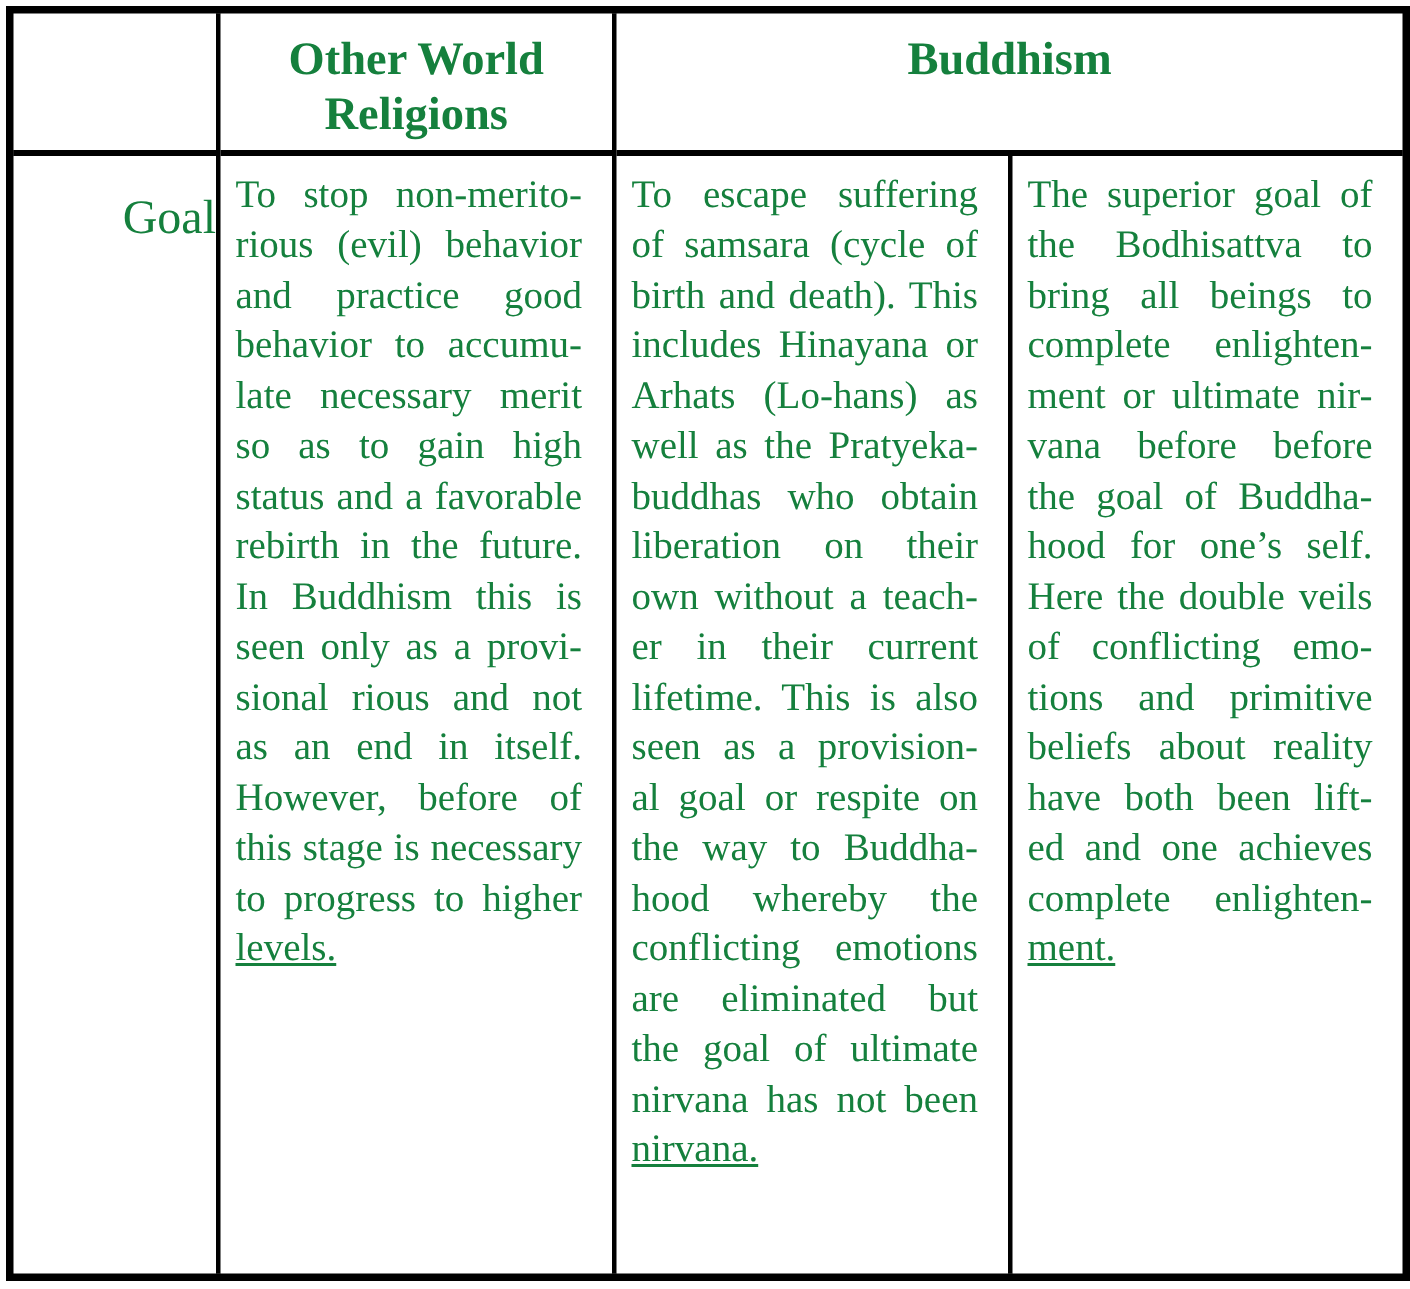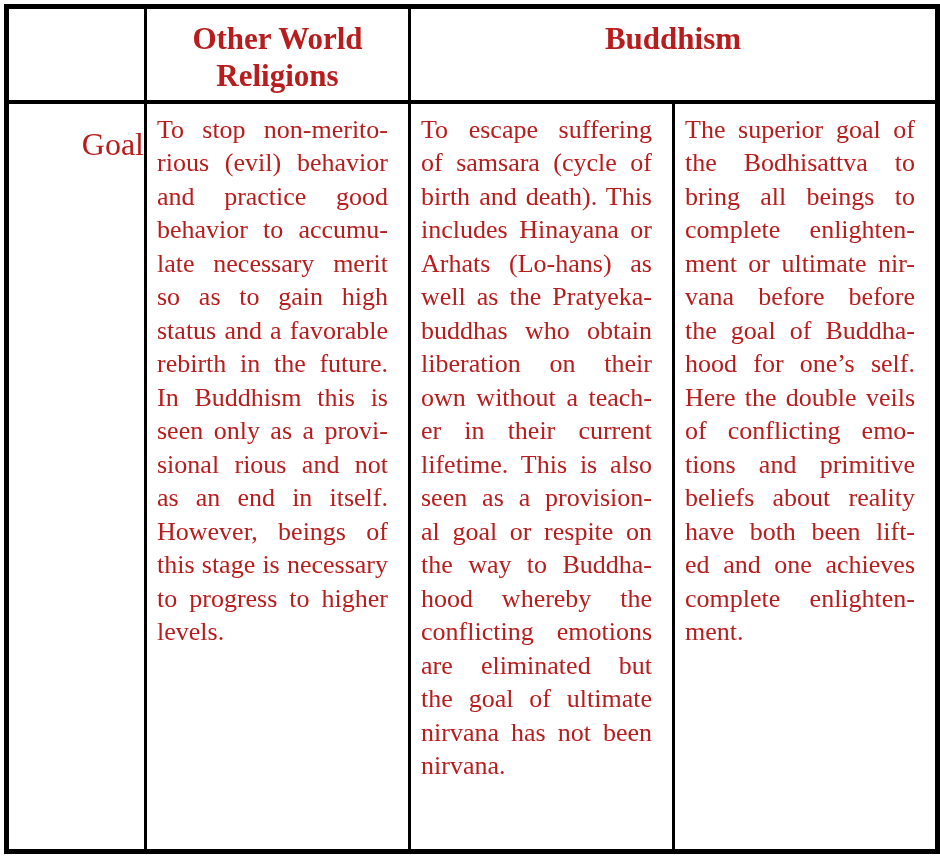--- a/index.html
+++ b/index.html
@@ -1,20 +1,20 @@
 <!DOCTYPE html>
 <html><head>
 <meta charset="utf-8">
 <style>
   html, body { margin:0; padding:0; background:#ffffff; }
   .page {
     width: 940px; height: 859px; background:#ffffff;
     box-sizing: border-box; padding: 4px; overflow: hidden;
     font-family: "Liberation Serif", "DejaVu Serif", serif;
-    color: #b91c1c;
+    color: #15803d;
   }
   table.cmp {
     border-collapse: collapse; table-layout: fixed;
     width: 931px; height: 850px;
     border: 5px solid #000;
   }
   td {
     border: 3px solid #000;
     border-top-width: 4px; border-bottom-width: 4px;
     vertical-align: top; box-sizing: border-box;
@@ -35,21 +35,21 @@
   sup.fn { font-size: 70%; vertical-align: super; line-height: 0; }
   .rowlabel {
     font-size: 32px; text-align: right; padding-top: 22px;
   }
   .bodycell { padding: 9px 20px 0 10px; }
   .jline {
     font-size: 26px; line-height: 33.5px;
     text-align: justify; text-align-last: justify;
     white-space: nowrap;
   }
-  .jline.jline-last { text-align: center; text-align-last: left; }
+  .jline.jline-last { text-align: center; text-align-last: left; text-decoration: underline; }
 </style>
 </head>
 <body>
 
 <div class="page">
   <table class="cmp">
     <colgroup>
       <col style="width:139px">
       <col style="width:264px">
       <col style="width:264px">
@@ -69,21 +69,21 @@
             <div class="jline">and practice good</div>
             <div class="jline">behavior to accumu-</div>
             <div class="jline">late necessary merit</div>
             <div class="jline">so as to gain high</div>
             <div class="jline">status and a favorable</div>
             <div class="jline">rebirth in the future.</div>
             <div class="jline">In Buddhism this is</div>
             <div class="jline">seen only as a provi-</div>
             <div class="jline">sional rious and not</div>
             <div class="jline">as an end in itself.</div>
-            <div class="jline">However, beings of</div>
+            <div class="jline">However, before of</div>
             <div class="jline">this stage is necessary</div>
             <div class="jline">to progress to higher</div>
             <div class="jline jline-last">levels.</div>
           </td>
       <td class="bodycell">
             <div class="jline">To escape suffering</div>
             <div class="jline">of samsara (cycle of</div>
             <div class="jline">birth and death). This</div>
             <div class="jline">includes Hinayana or</div>
             <div class="jline">Arhats (Lo-hans) as</div>

